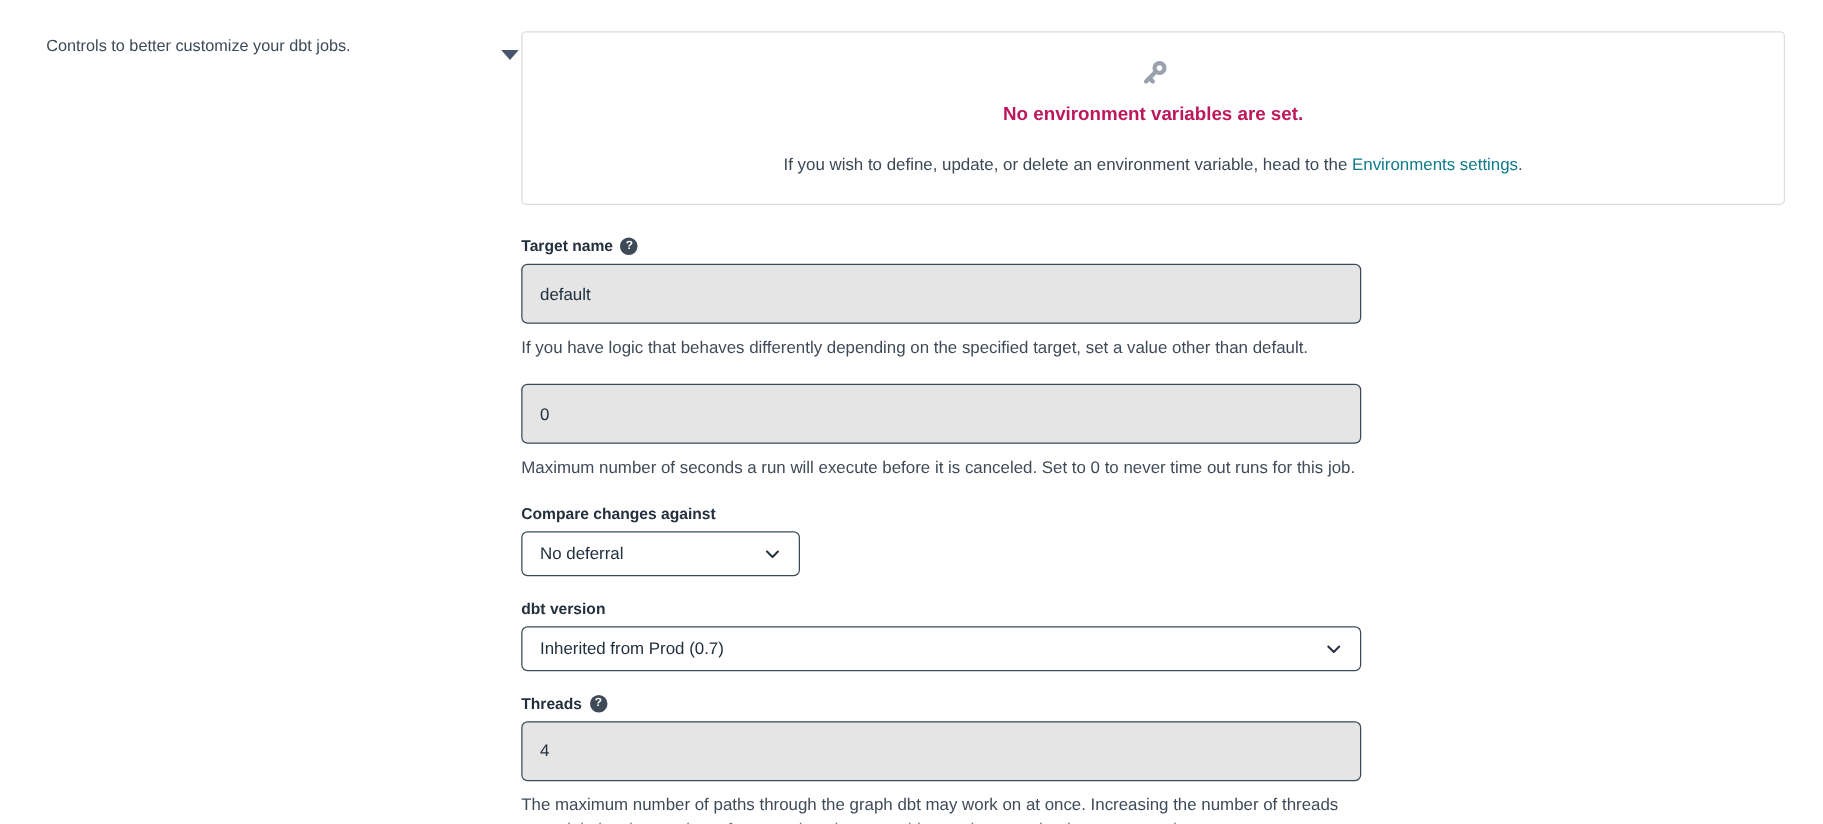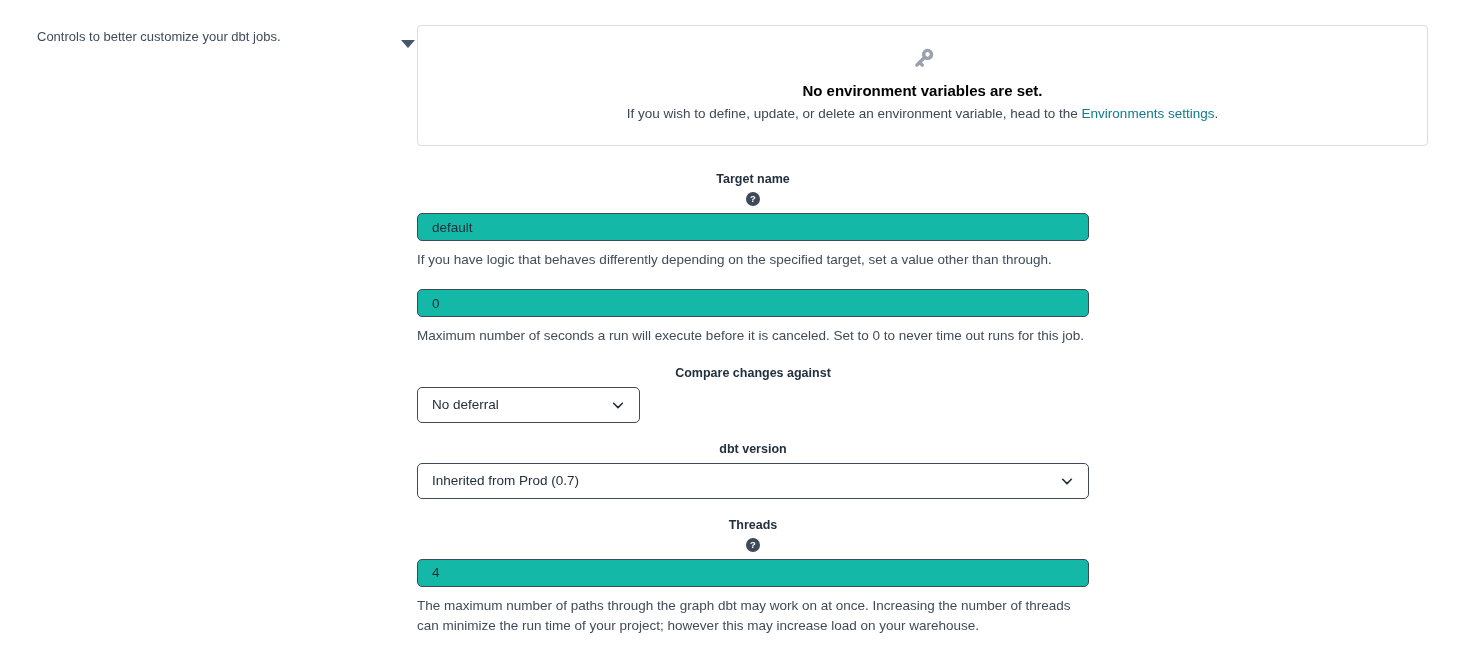--- a/index.html
+++ b/index.html
@@ -48,41 +48,40 @@
     border: 1px solid #d9dce1;
     border-radius: 4px;
     width: 1011px;
     padding: 20px 20px 24px 20px;
     text-align: center;
   }
   .env-banner .key-wrap { display: inline-block; margin-bottom: 6px; }
   .env-title {
     font-size: 15px;
     font-weight: 700;
-    color: #000000;
-    margin-bottom: 7px;
+    color: #be185d;
+    margin-bottom: 24px;
   }
   .env-msg {
     font-size: 13.5px;
     color: #39455400;
     color: #3c4856;
   }
   .env-msg a {
     color: #0e7a8b;
     cursor: pointer;
   }
 
   .form-area { margin-top: 26px; width: 672px; }
   .field { margin-bottom: 19px; }
   .field-label-row {
     display: flex;
     align-items: center;
     gap: 6px;
     margin-bottom: 7px;
-    flex-direction: column;
   }
   .field-label {
     font-size: 12.5px;
     font-weight: 700;
     color: #24303e;
   }
   .help-icon {
     width: 14px; height: 14px;
     border-radius: 50%;
     background: #3e4a57;
@@ -90,28 +89,28 @@
     font-size: 9.5px;
     font-weight: 700;
     display: inline-flex;
     align-items: center;
     justify-content: center;
     line-height: 1;
     cursor: pointer;
   }
   .text-input {
     width: 100%;
-    height: 28px;
+    height: 48px;
     border: 1px solid #3e4a57;
     border-radius: 5px;
     padding: 0 14px;
     font-family: "Liberation Sans", sans-serif;
     font-size: 13.5px;
     color: #222f3d;
-    background: #14b8a6;
+    background: #e5e5e5;
     outline: none;
   }
   .select-box {
     height: 36px;
     border: 1px solid #3e4a57;
     border-radius: 5px;
     padding: 16px 14px;
     display: flex;
     align-items: center;
     justify-content: space-between;
@@ -160,21 +159,21 @@
     </div>
 
     <div class="form-area">
 
       <div class="field">
         <div class="field-label-row">
           <span class="field-label">Target name</span>
           <span class="help-icon">?</span>
         </div>
         <input class="text-input" type="text" value="default" style="">
-        <div class="helper-text">If you have logic that behaves differently depending on the specified target, set a value other than through.</div>
+        <div class="helper-text">If you have logic that behaves differently depending on the specified target, set a value other than default.</div>
       </div>
 
       <div class="field">
         <input class="text-input" type="text" value="0" style="">
         <div class="helper-text">Maximum number of seconds a run will execute before it is canceled. Set to 0 to never time out runs for this job.</div>
       </div>
 
       <div class="field">
         <div class="field-label-row">
           <span class="field-label">Compare changes against</span>

